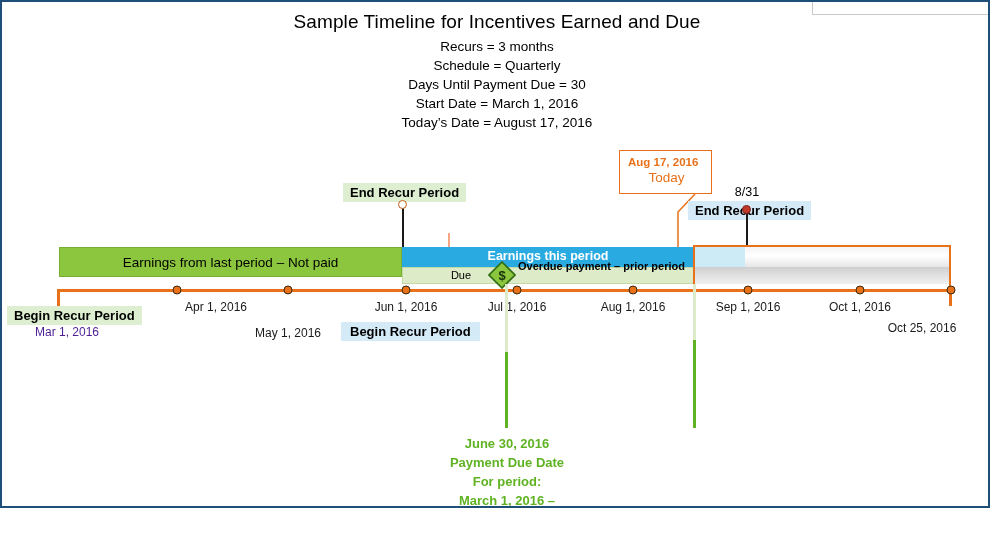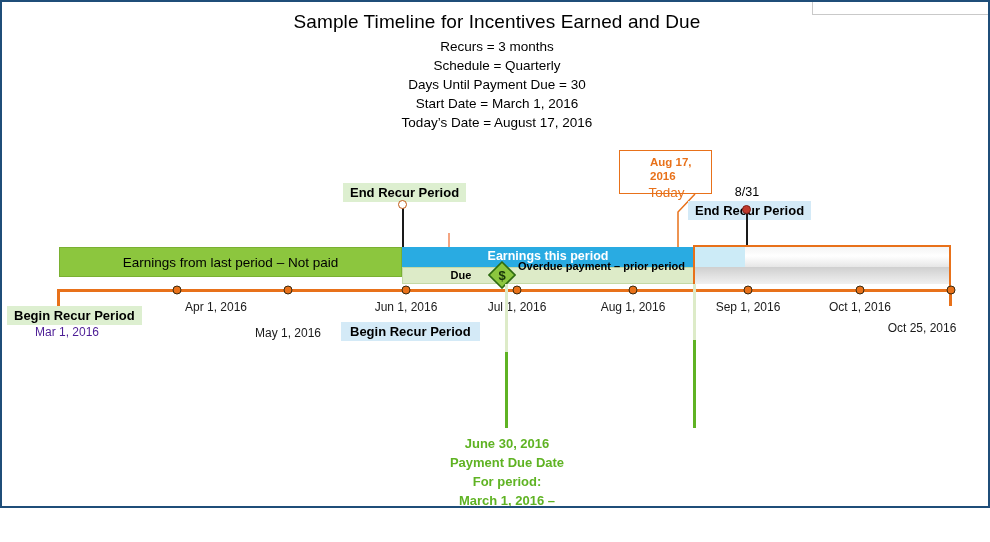--- a/index.html
+++ b/index.html
@@ -116,21 +116,21 @@
     width: 292px; height: 17px;
     background: #DDEBC8;
     border: 1px solid #c4d9a6;
     box-sizing: border-box;
   }
   #bar-due-label {
     left: 404px; top: 267px;
     width: 110px;
     text-align: center;
     font-size: 11px;
-    font-weight: bold;
+    font-weight: normal;
     color: #000000;
   }
   #bar-overdue-label {
     left: 512px; top: 258px;
     width: 175px;
     text-align: center;
     font-size: 11px;
     font-weight: bold;
     color: #000000;
   }
@@ -246,21 +246,20 @@
     border: 1.5px solid #E8711A;
     background: #ffffff;
     box-sizing: border-box;
     padding: 4px 6px 0 8px;
   }
   #today-date {
     font-size: 11.5px;
     font-weight: bold;
     color: #E8711A;
     line-height: 1.25;
-    margin-left: 22px;
   }
   #today-word {
     font-size: 13.5px;
     color: #E8711A;
     text-align: center;
     line-height: 1.3;
   }
   #today-leader { left: 600px; top: 148px; }
 
   

